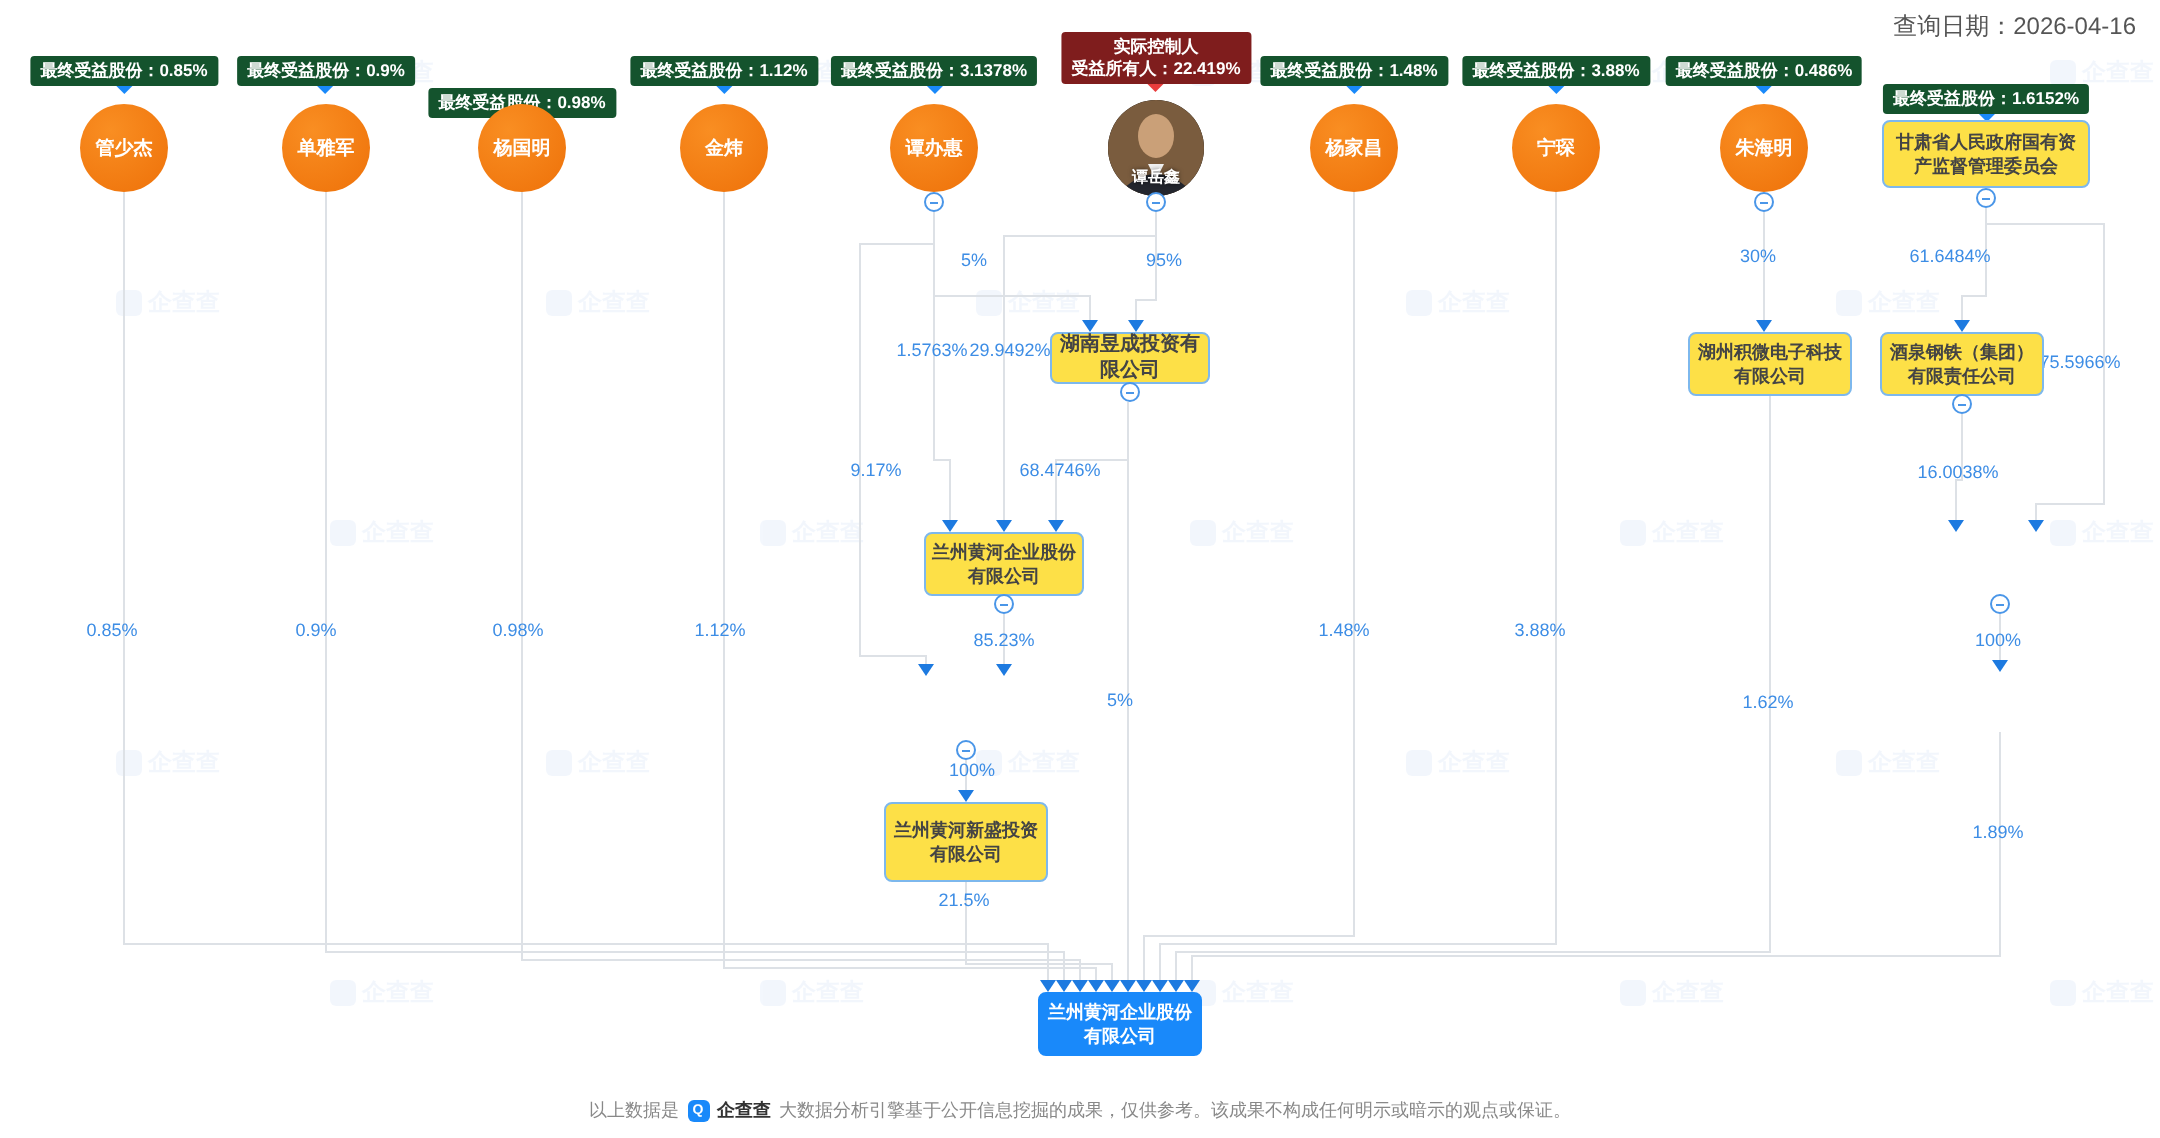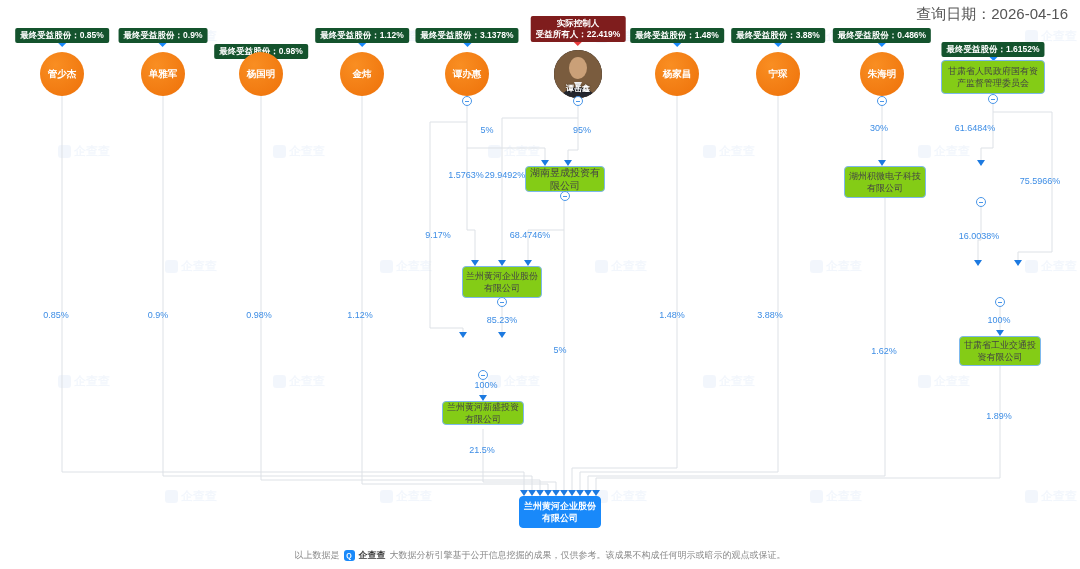--- a/index.html
+++ b/index.html
@@ -24,34 +24,34 @@
   .person{position:absolute;width:44px;height:44px;border-radius:50%;
           background:radial-gradient(circle at 35% 30%,#f98e22,#ee7109);
           color:#fff;font-size:9.5px;font-weight:bold;display:flex;align-items:center;
           justify-content:center;transform:translateX(-50%);z-index:3;letter-spacing:0;}
   .avatar{position:absolute;width:48px;height:48px;border-radius:50%;overflow:hidden;
           transform:translateX(-50%);z-index:3;background:#000000;}
   .avatar svg{display:block;}
   .avatar .aname{position:absolute;left:0;right:0;bottom:4px;text-align:center;color:#fff;
           font-size:8px;font-weight:bold;text-shadow:0 0 2px rgba(0,0,0,.6);}
   
-  .cbox{position:absolute;background:#84cc16;border:1px solid #7db8ed;border-radius:4px;
+  .cbox{position:absolute;background:#fde047;border:1px solid #7db8ed;border-radius:4px;
         color:#444;font-size:9px;display:flex;align-items:center;justify-content:center;
-        text-align:center;line-height:1.35;padding:2px 3px;box-sizing:border-box;z-index:3;}
+        text-align:center;line-height:1.35;padding:2px 3px;box-sizing:border-box;z-index:3;font-weight:bold;}
   .cbox.blue{background:#1989fa;border-color:#1989fa;color:#fff;font-weight:bold;}
   
   .minus{position:absolute;width:10px;height:10px;border:1px solid #4a96e8;border-radius:50%;
          background:#fff;transform:translate(-50%,-50%);z-index:4;box-sizing:border-box;}
   .minus::after{content:'';position:absolute;left:2px;right:2px;top:50%;height:1px;
          margin-top:-0.5px;background:#4a96e8;}
   
   .pct{position:absolute;transform:translateX(-50%);color:#3d8de5;font-size:9px;
        white-space:nowrap;z-index:2;}
   
-  #qdate{position:absolute;top:5px;right:12px;font-size:15px;color:#555;z-index:3;text-align:right;}
+  #qdate{position:absolute;top:5px;right:12px;font-size:12px;color:#555;z-index:3;text-align:right;}
   #footer{position:absolute;left:0;right:0;bottom:7px;display:flex;align-items:center;
           justify-content:center;gap:4px;font-size:9px;color:#888;z-index:3;}
   #footer .brand{color:#333;font-weight:bold;}
   #footer .flogo{width:11px;height:11px;border-radius:3px;background:#1989fa;color:#fff;
           font-size:7px;display:flex;align-items:center;justify-content:center;font-weight:bold;}
 </style>
 </head>
 <body>
 
 <div id="app">
@@ -172,23 +172,23 @@
     <span class="aname">谭岳鑫</span>
   </div>
 
   <div class="person" style="left:677px;top:52px">杨家昌</div>
   <div class="person" style="left:778px;top:52px">宁琛</div>
   <div class="person" style="left:882px;top:52px">朱海明</div>
 
   <div class="cbox" style="left:941px;top:60px;width:104px;height:34px">甘肃省人民政府国有资产监督管理委员会</div>
   <div class="cbox" style="left:525px;top:166px;width:80px;height:26px;font-size:10px">湖南昱成投资有限公司</div>
   <div class="cbox" style="left:462px;top:266px;width:80px;height:32px">兰州黄河企业股份有限公司</div>
-  <div class="cbox" style="left:442px;top:401px;width:82px;height:24px">兰州黄河新盛投资有限公司</div>
+  <div class="cbox" style="left:442px;top:401px;width:82px;height:40px">兰州黄河新盛投资有限公司</div>
   <div class="cbox" style="left:844px;top:166px;width:82px;height:32px">湖州积微电子科技有限公司</div>
-  <div class="cbox" style="left:959px;top:336px;width:82px;height:30px">甘肃省工业交通投资有限公司</div>
+  <div class="cbox" style="left:940px;top:166px;width:82px;height:32px">酒泉钢铁（集团）有限责任公司</div>
   <div class="cbox blue" style="left:519px;top:496px;width:82px;height:32px">兰州黄河企业股份有限公司</div>
 
   <div class="minus" style="left:467px;top:101px"></div>
   <div class="minus" style="left:578px;top:101px"></div>
   <div class="minus" style="left:882px;top:101px"></div>
   <div class="minus" style="left:993px;top:99px"></div>
   <div class="minus" style="left:565px;top:196px"></div>
   <div class="minus" style="left:502px;top:302px"></div>
   <div class="minus" style="left:483px;top:375px"></div>
   <div class="minus" style="left:981px;top:202px"></div>

